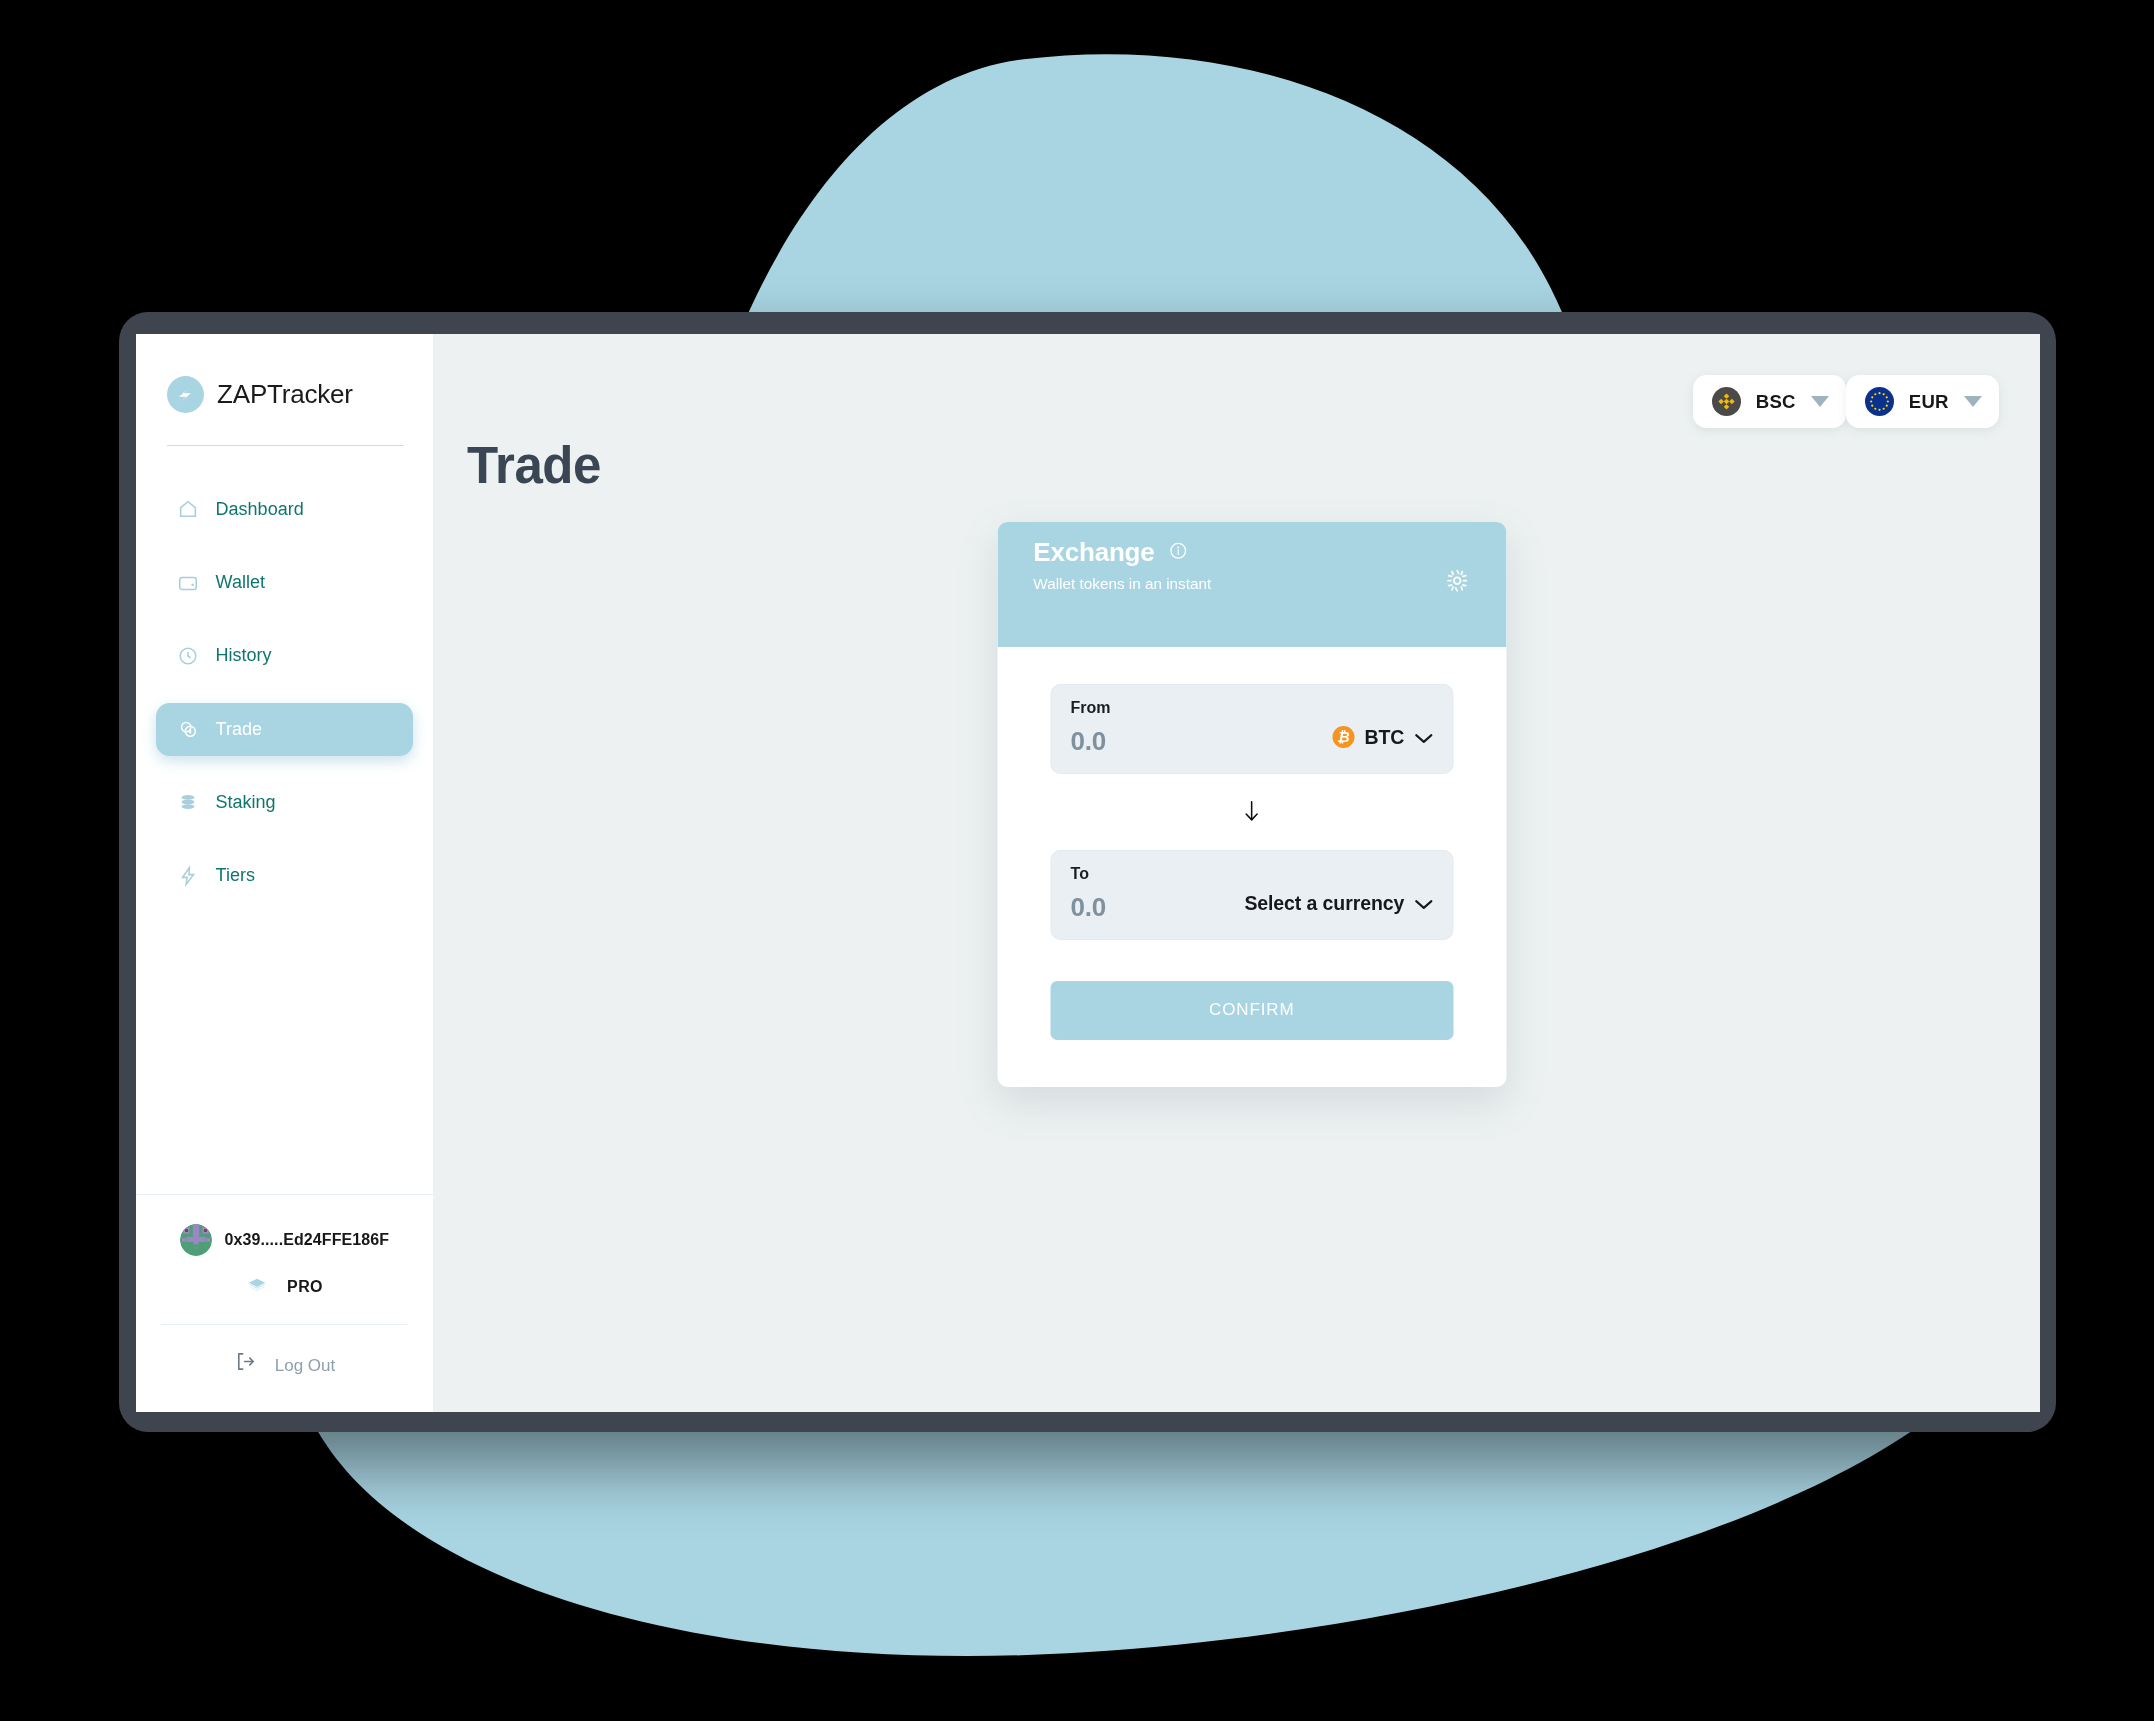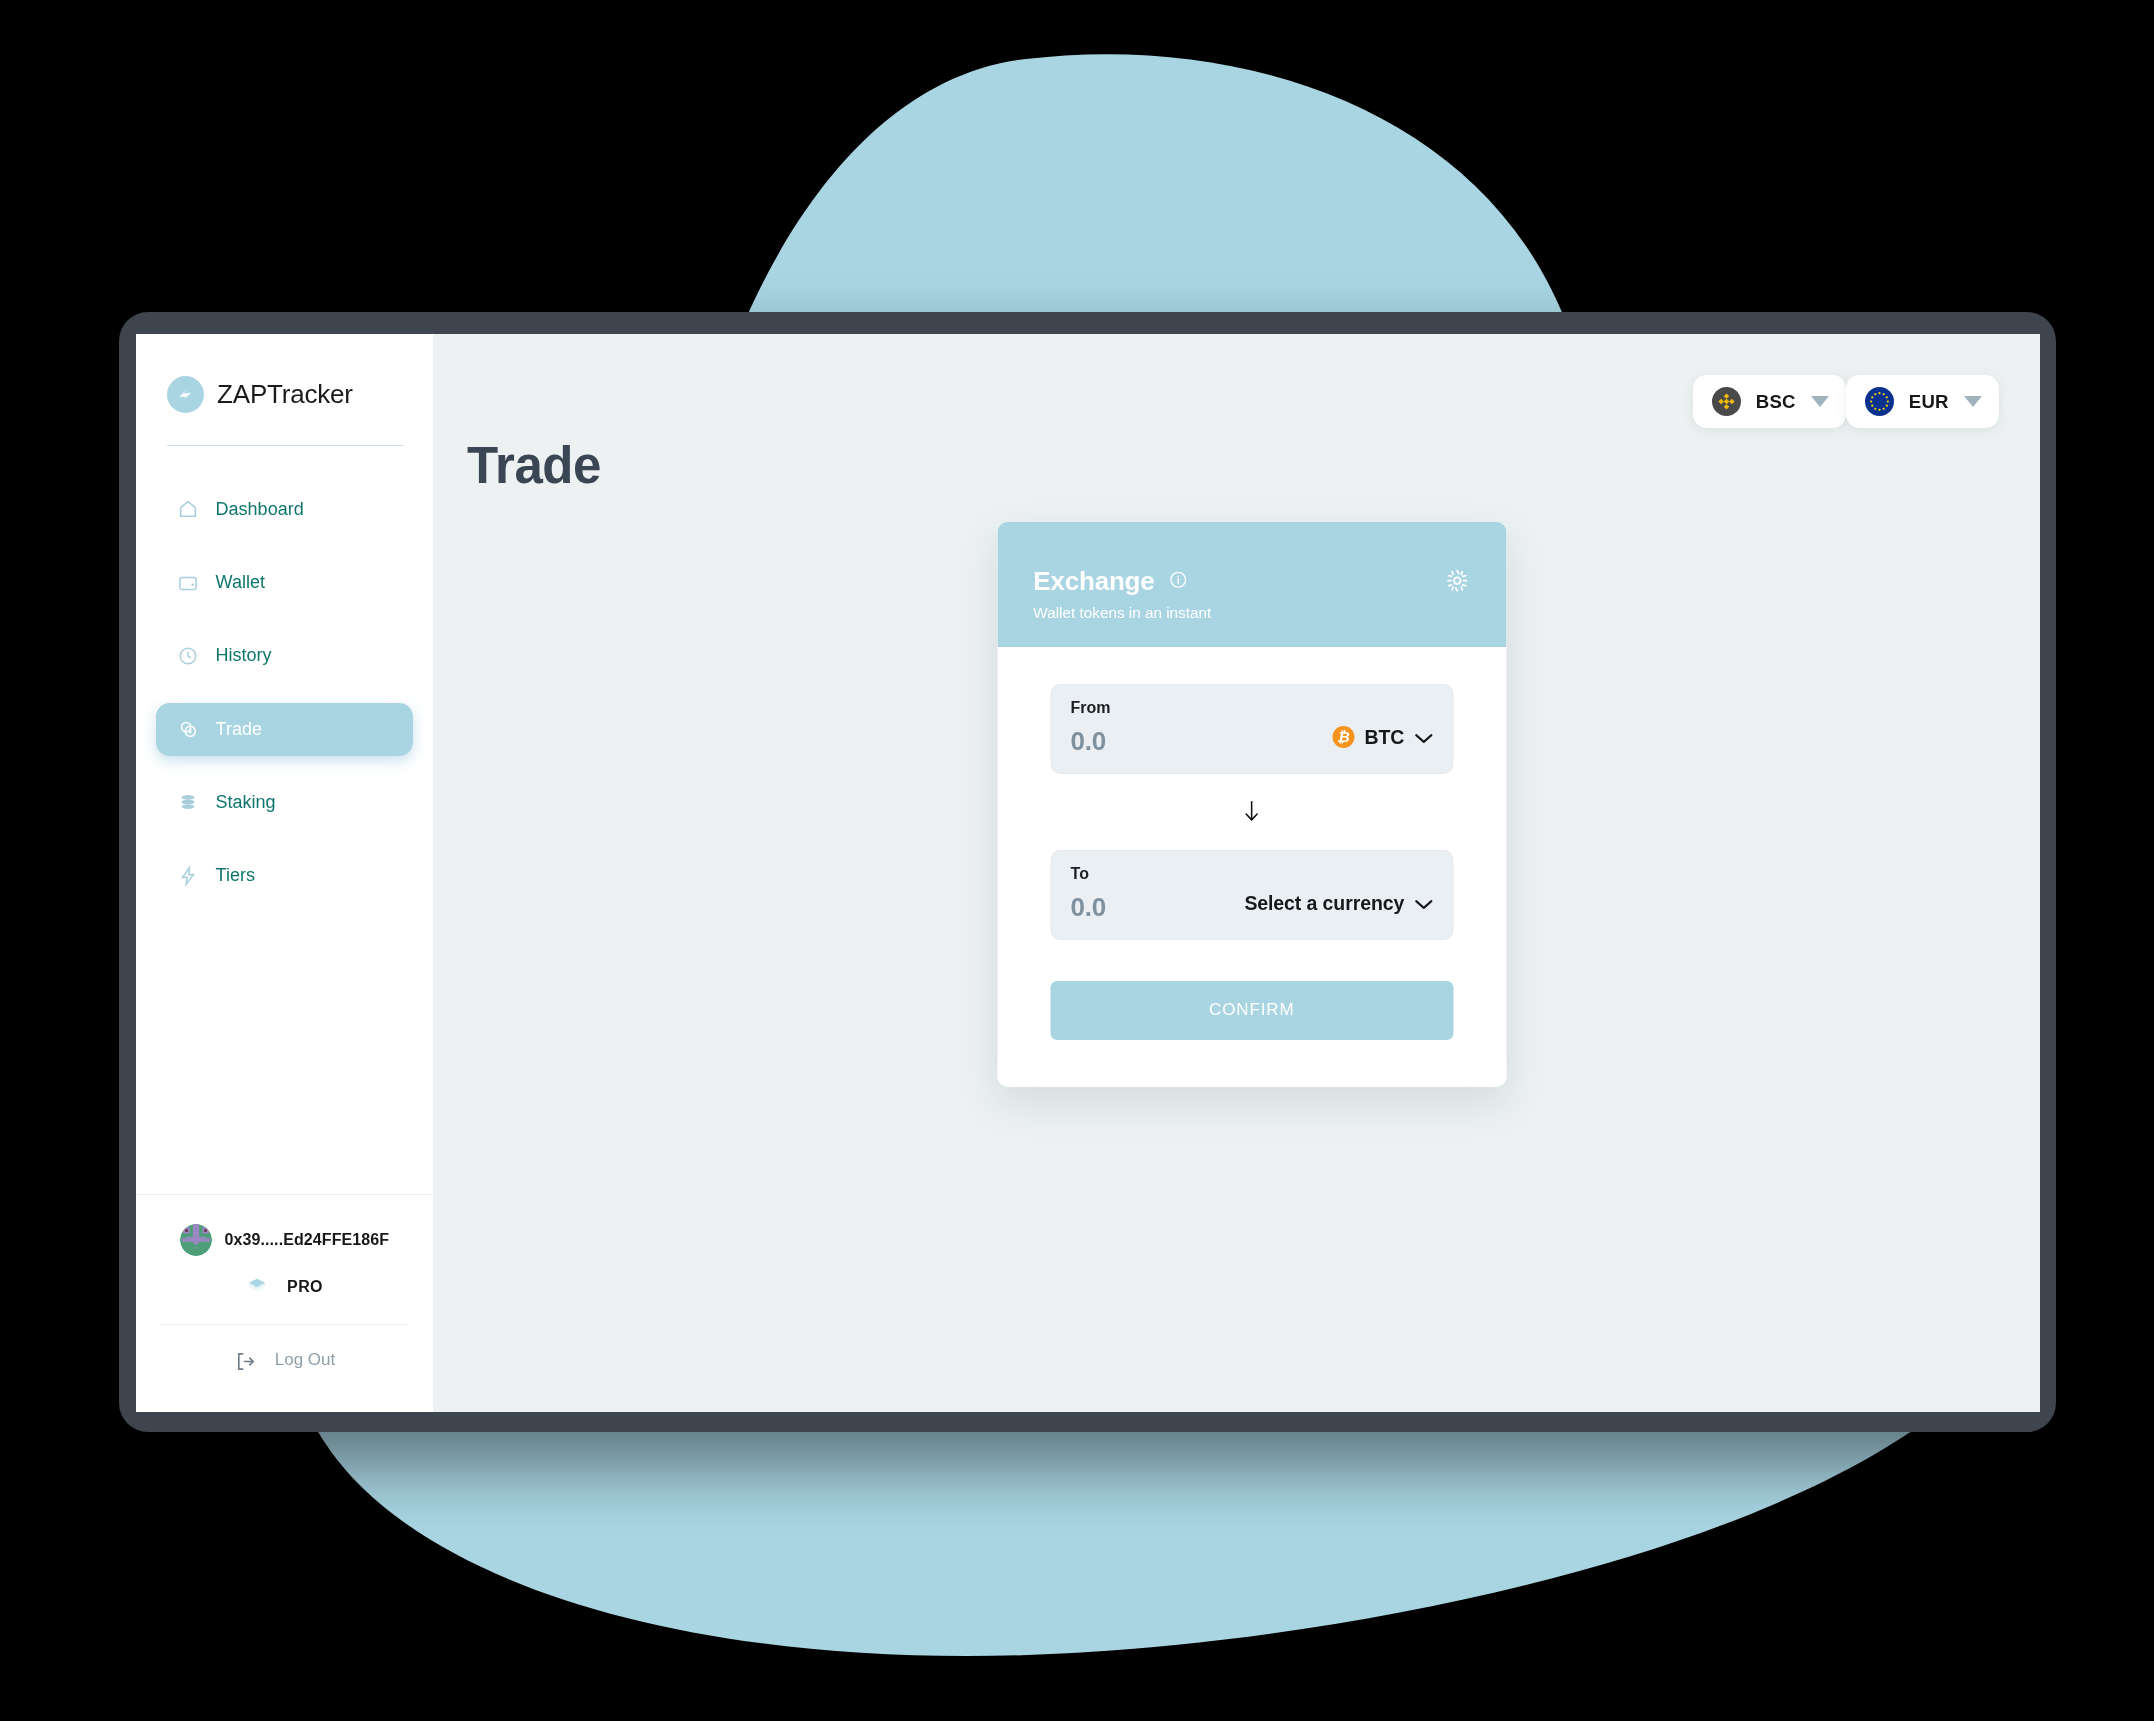--- a/index.html
+++ b/index.html
@@ -108,21 +108,21 @@
     overflow:hidden; flex:0 0 32px;
   }
   .addr { font-size:16px; font-weight:bold; color:#17181a; letter-spacing:0.1px; white-space:nowrap; }
   .tier-row {
     display:flex; align-items:center; justify-content:center;
     gap:19px; margin-top:18.6px;
   }
   .tier-label { font-size:16px; font-weight:bold; color:#17181a; letter-spacing:0.4px; }
   .logout-rule { height:0.8px; background:#e4eef3; margin:24px 25.4px 0 25.4px; }
   .logout-row {
-    display:flex; align-items:flex-start; justify-content:center;
+    display:flex; align-items:flex-end; justify-content:center;
     gap:18px; padding:25.4px 0 36px 0; cursor:pointer;
   }
   .logout-label { font-size:17px; color:#8fa0ac; }
 
   
   #main { flex:1 1 auto; position:relative; }
   .topbar {
     position:absolute; top:41px; right:41px;
     display:flex; 
   }
@@ -157,21 +157,21 @@
     margin-left:15.3px;
     top:188px;
     width:509px;
     background:#ffffff;
     border-radius:10.2px;
     box-shadow:0 15.3px 42px rgba(80,110,130,.16);
     overflow:hidden;
   }
   .card-head {
     background:#a9d5e3;
-    padding:44px 36px 34px 36px;
+    padding:15px 36px 34px 36px;
     position:relative;
     height:125px;
   }
   .card-title-row { display:flex; align-items:center; gap:13.6px; }
   .card-title { font-size:26px; font-weight:bold; color:#ffffff; letter-spacing:-0.2px; }
   .card-sub { font-size:15.3px; color:#ffffff; margin-top:6.8px; }
   .gear { position:absolute; right:36px; top:46px; cursor:pointer; }
 
   .card-body { padding:37px 53px 47px 53px;border-radius:12px; }
   .field {

